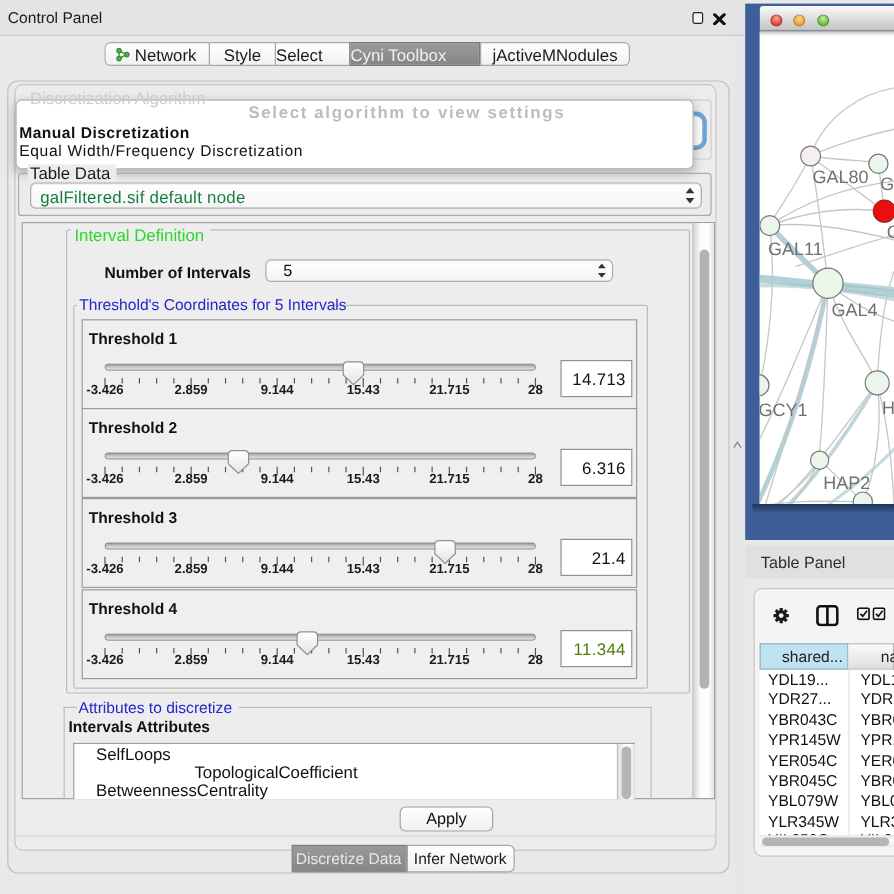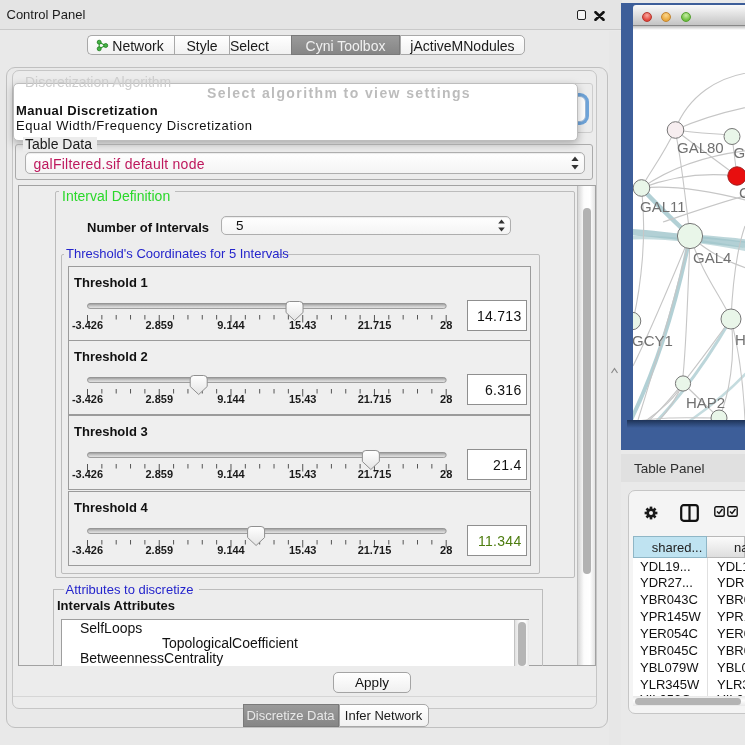--- a/index.html
+++ b/index.html
@@ -17,33 +17,33 @@
 <div class="a" style="left:12px;top:70px;width:585px;height:639px;background:#ececec;border:1px solid #c6c6c6;border-radius:7px;"></div>
 <div class="a" style="left:87px;top:35px;width:87px;height:20px;line-height:20px;font-size:14px;color:#1a1a1a;text-align:center;background:linear-gradient(#ffffff,#f1f1f1);border:1px solid #a8a8a8;border-radius:5px 0 0 5px;border-right:none;padding-left:14px;">Network</div>
 <svg class="a" style="left:96px;top:39px;" width="13" height="13" viewBox="0 0 13 13">
       <path d="M3.2 3.2 L9.5 6.5 M3.2 9.8 L9.5 6.5 M3.2 3.2 L3.2 9.8" stroke="#2e9e2e" stroke-width="1.1" fill="none"></path>
       <circle cx="3.2" cy="3.2" r="2" fill="#45b545" stroke="#1c7a1c" stroke-width="0.8"></circle>
       <circle cx="3.2" cy="9.8" r="2" fill="#45b545" stroke="#1c7a1c" stroke-width="0.8"></circle>
       <circle cx="9.7" cy="6.5" r="2" fill="#45b545" stroke="#1c7a1c" stroke-width="0.8"></circle>
     </svg>
 <div class="a" style="left:174px;top:35px;width:55px;height:20px;line-height:20px;font-size:14px;color:#1a1a1a;text-align:center;background:linear-gradient(#ffffff,#f1f1f1);border:1px solid #a8a8a8;border-right:none;">Style</div>
 <div class="a" style="left:229px;top:35px;width:62px;height:20px;line-height:20px;font-size:14px;color:#1a1a1a;text-align:left;background:linear-gradient(#ffffff,#f1f1f1);border:1px solid #a8a8a8;border-right:none;">Select</div>
-<div class="a" style="left:291px;top:35px;width:109px;height:20px;line-height:20px;font-size:14px;text-align:center;background:linear-gradient(#9a9a9a,#868686);border:1px solid #7a7a7a;color:#f0f0f0;">Cyni Toolbox</div>
+<div class="a" style="left:291px;top:35px;width:109px;height:20px;line-height:20px;font-size:14px;text-align:left;background:linear-gradient(#9a9a9a,#868686);border:1px solid #7a7a7a;color:#f0f0f0;">Cyni Toolbox</div>
 <div class="a" style="left:400px;top:35px;width:125px;height:20px;line-height:20px;font-size:14px;color:#1a1a1a;text-align:center;background:linear-gradient(#ffffff,#f1f1f1);border:1px solid #a8a8a8;border-radius:0 5px 5px 0;">jActiveMNodules</div>
 <div class="a" style="left:15px;top:83px;width:578px;height:50px;border:1px solid #cdcdcd;border-radius:3px;"></div>
 <div class="a" style="left:24px;top:96px;width:562px;height:26px;border-radius:6px;box-shadow:0 0 0 3px #6ea3d8;background:#fff;border:1px solid #9ab8d8;"></div>
 <div class="a" style="left:13px;top:82.5px;width:565px;height:58px;background:#ffffff;border:1px solid #bdbdbd;border-radius:5px;box-shadow:0 3px 9px rgba(0,0,0,0.28);"></div>
 <div class="a" style="left:207px;top:86px;width:290px;height:14px;font-size:14px;font-weight:bold;letter-spacing:1.4px;color:#bcbcbc;line-height:14px;">Select algorithm to view settings</div>
 <div class="a" style="left:16px;top:103px;width:400px;height:15px;font-size:13px;font-weight:bold;letter-spacing:0.4px;color:#111;line-height:15px;">Manual Discretization</div>
 <div class="a" style="left:16px;top:118px;width:400px;height:15px;font-size:13px;letter-spacing:0.55px;color:#111;line-height:15px;">Equal Width/Frequency Discretization</div>
 <div class="a" style="left:25px;top:75px;width:170px;height:15px;font-size:14px;color:#cdcdcd;line-height:15px;background:transparent;">Discretization Algorithm</div>
 <div class="a" style="left:15px;top:144px;width:578px;height:36px;border:1px solid #ababab;border-radius:3px;"></div>
 <div class="a" style="left:23px;top:137px;width:74px;height:14px;font-size:14px;color:#1a1a1a;line-height:14px;background:#ececec;padding-left:2px;">Table Data</div>
 <div class="a" style="left:25px;top:152px;width:560px;height:22px;background:linear-gradient(#ffffff,#f4f4f4);border:1px solid #aeaeae;border-radius:5px;box-shadow:inset 0 1px 1px rgba(0,0,0,0.08);"></div>
-<div class="a" style="left:33.5px;top:156px;width:300px;height:16px;font-size:14px;letter-spacing:0.25px;color:#be185d;line-height:16px;">galFiltered.sif default node</div>
+<div class="a" style="left:33.5px;top:156px;width:300px;height:16px;font-size:14px;letter-spacing:0.25px;color:#15803d;line-height:16px;">galFiltered.sif default node</div>
 <svg class="a" style="left:570px;top:156px;" width="10" height="14" viewBox="0 0 10 14">
       <path d="M5 0.5 L8.6 5 H1.4 Z" fill="#333"></path>
       <path d="M5 13.5 L8.6 9 H1.4 Z" fill="#333"></path>
     </svg>
 <div class="a" style="left:18px;top:185px;width:578px;height:481px;background:#ededed;border:1px solid #a2a2a2;"></div>
 <div class="a" style="left:577px;top:186px;width:18px;height:479px;background:linear-gradient(90deg,#d6d6d6,#fcfcfc 35%,#ffffff 70%,#e3e3e3);border-left:1px solid #bdbdbd;"></div>
 <div class="a" style="left:583px;top:208px;width:8px;height:366px;background:#b2b2b2;border-radius:4px;"></div>
 <div class="a" style="left:55px;top:191px;width:520px;height:387px;border:1px solid #bcbcbc;border-radius:2px;"></div>
 <div class="a" style="left:59px;top:189px;width:116px;height:14px;font-size:14px;color:#2ad82a;line-height:14px;background:#ededed;padding-left:3px;">Interval Definition</div>
 <div class="a" style="left:87px;top:220px;width:130px;height:15px;font-size:13px;font-weight:bold;color:#111;line-height:15px;">Number of Intervals</div>

